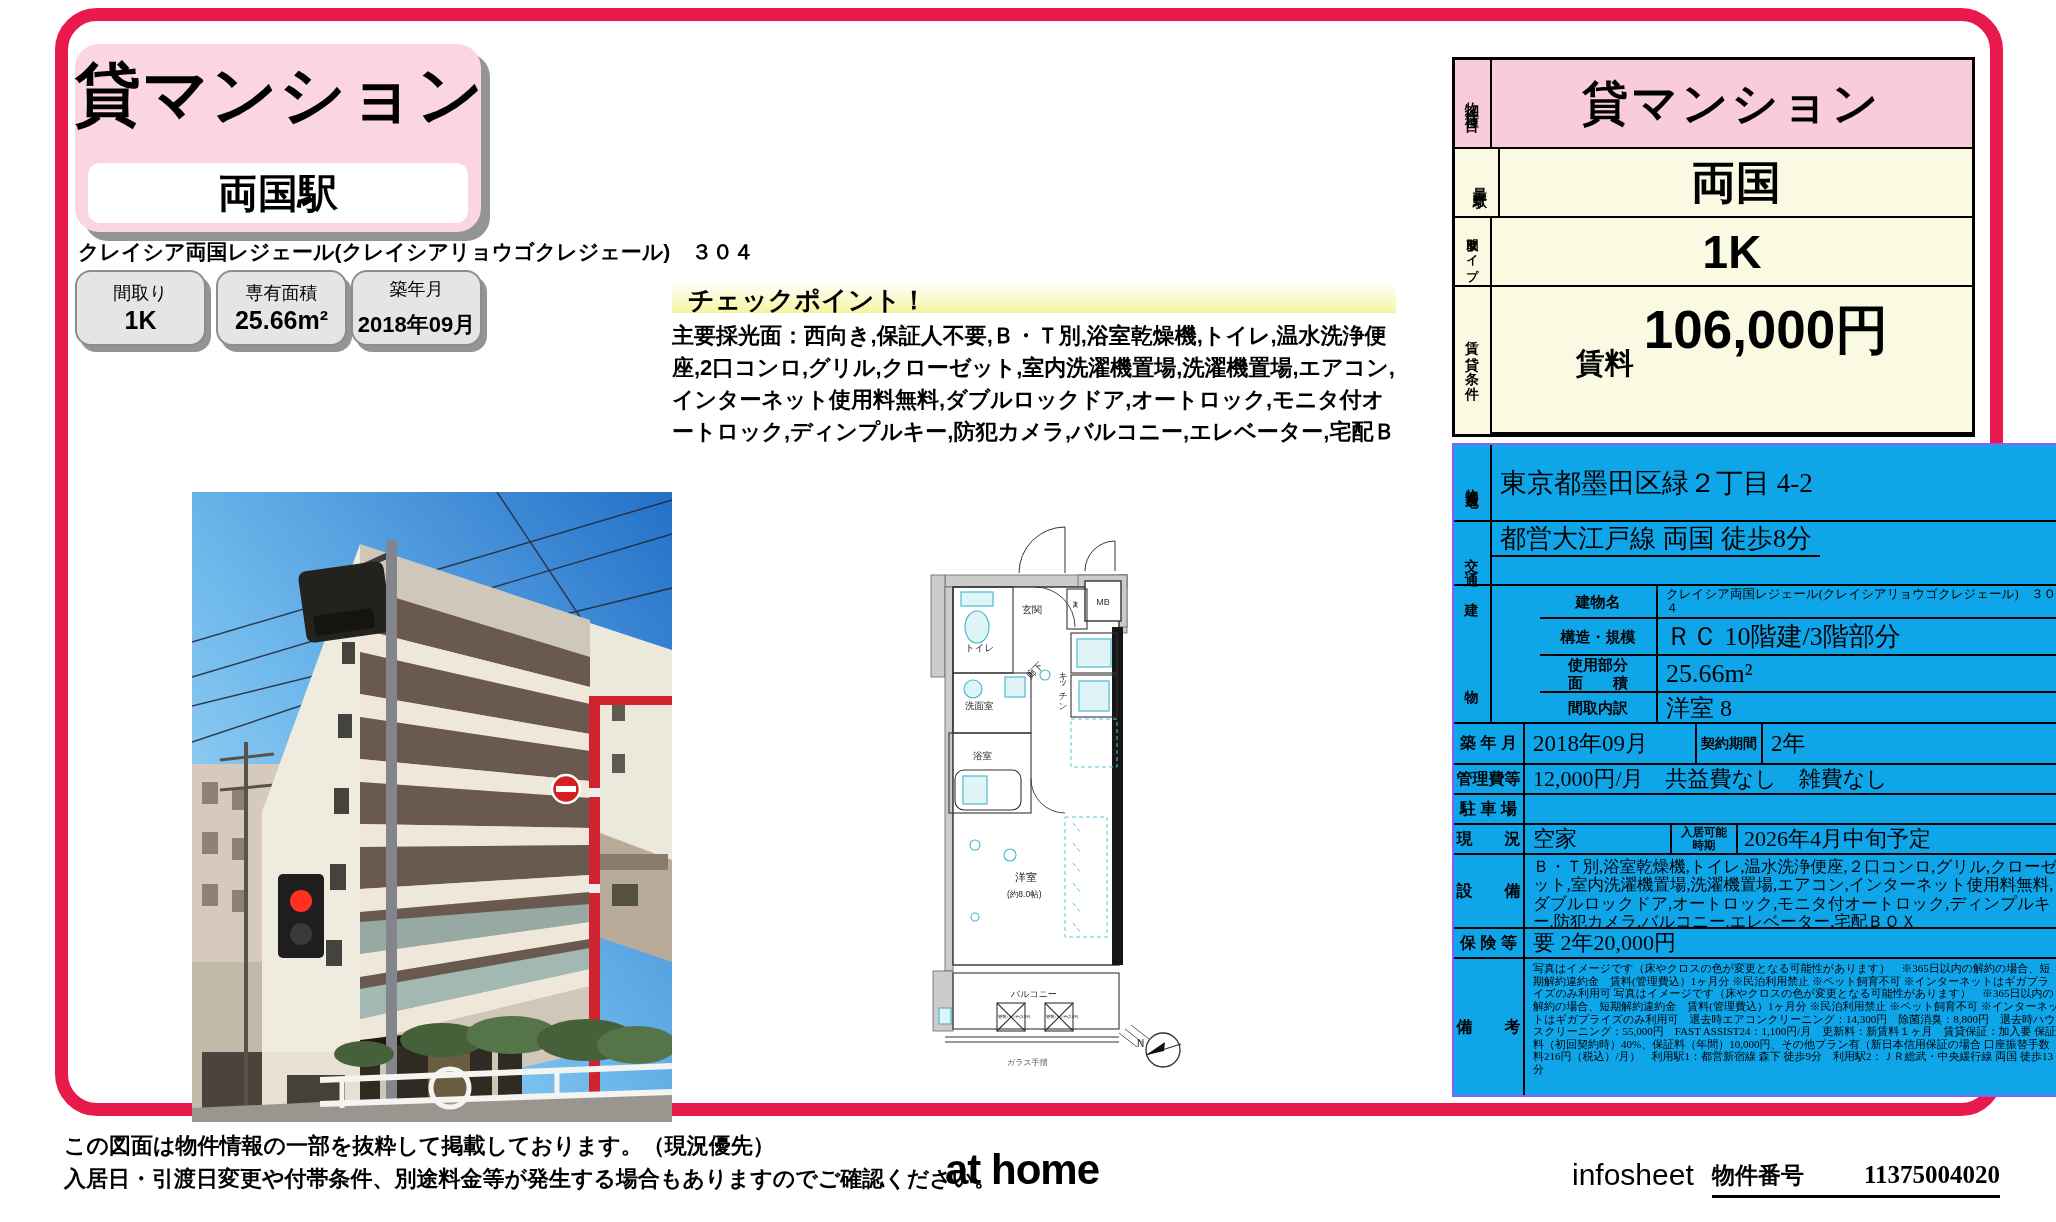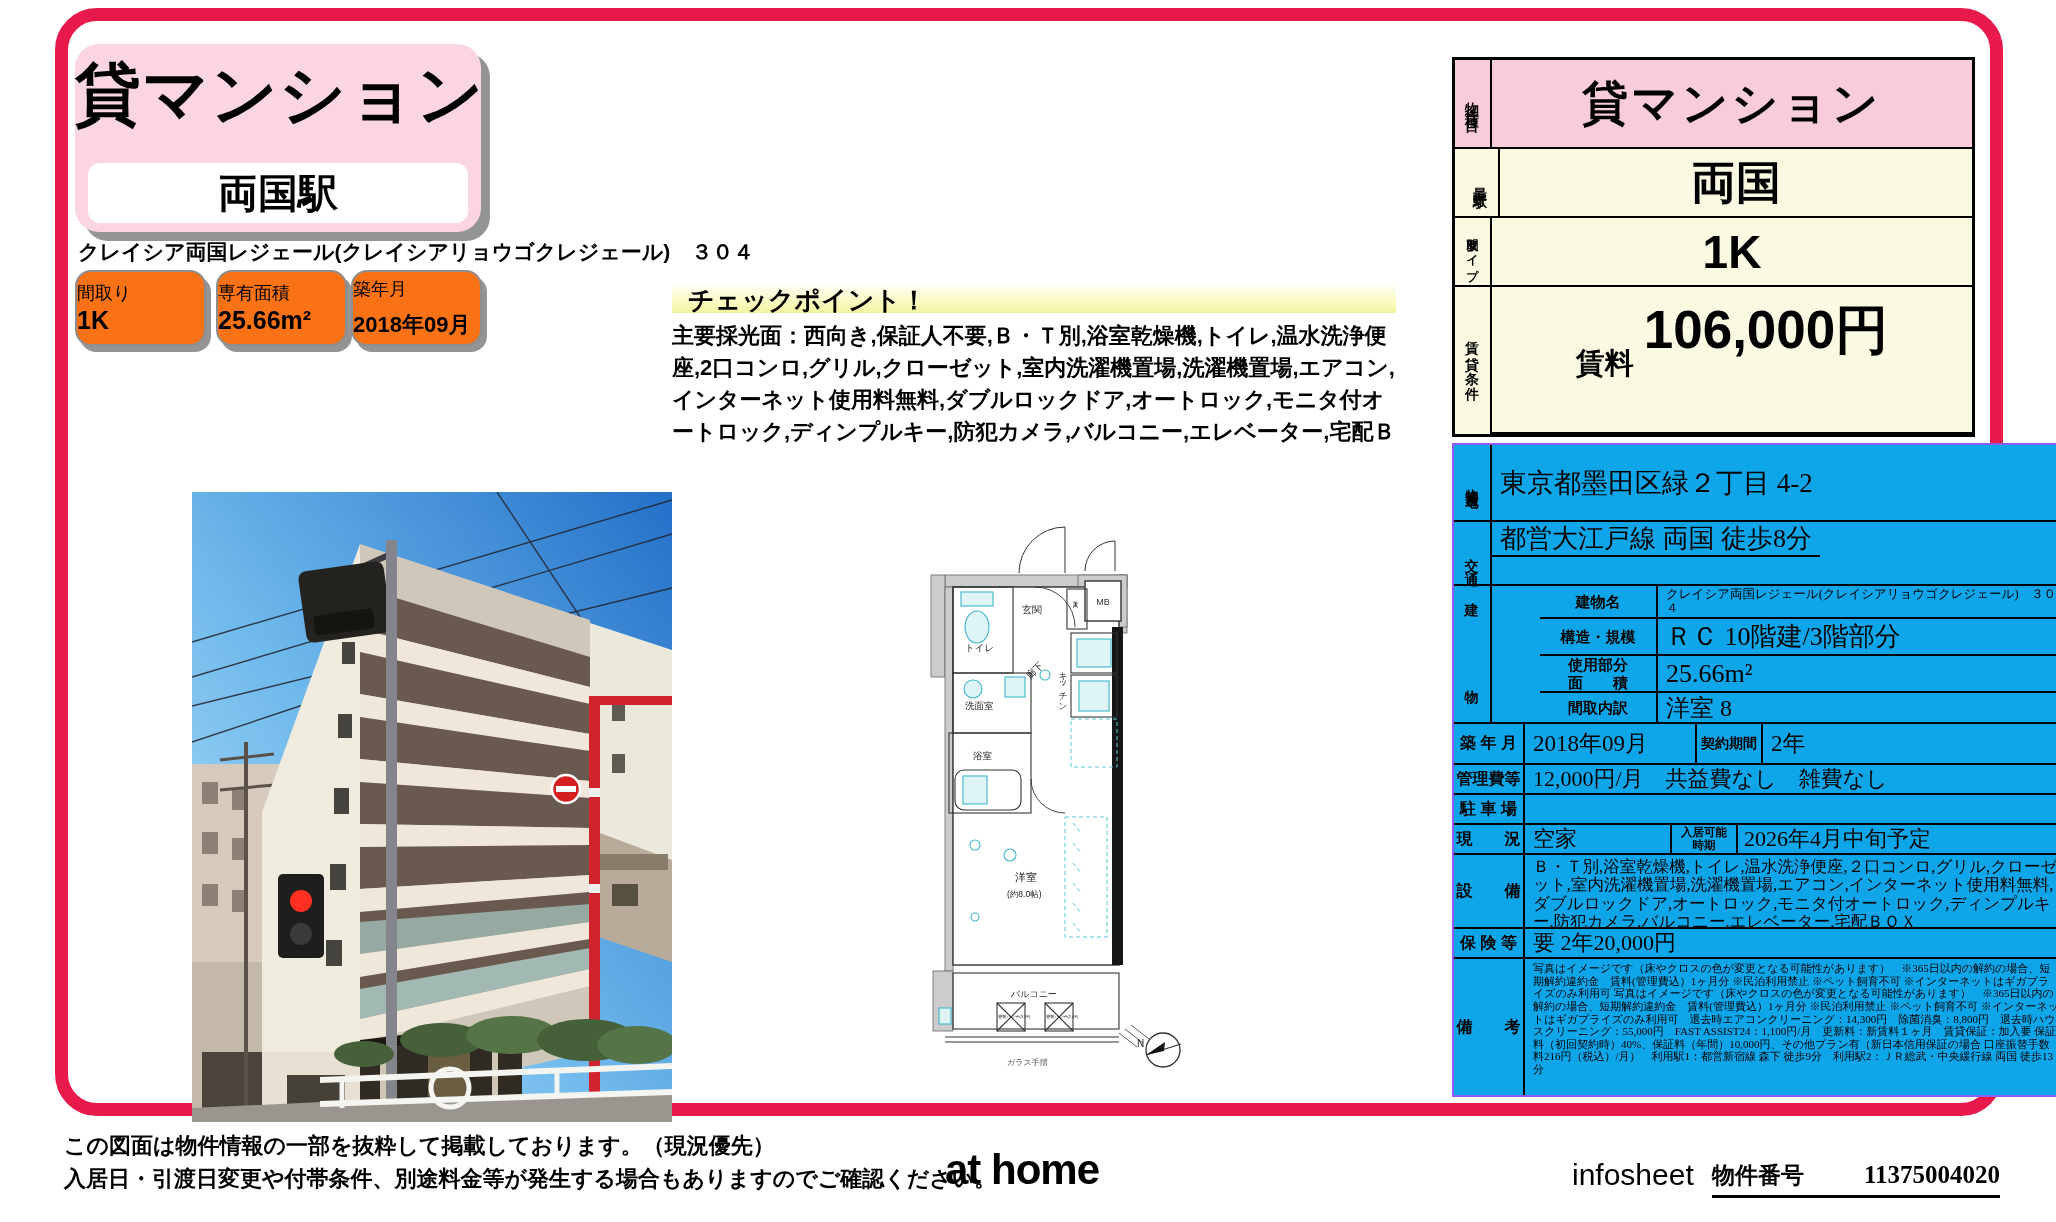--- a/index.html
+++ b/index.html
@@ -16,23 +16,23 @@
                background:#fbd6e0; border-radius:24px; box-shadow:9px 9px 0 #949494; }
   .title-box .category { position:absolute; left:0; right:0; top:6px; text-align:center;
                font-size:66px; font-weight:bold; letter-spacing:1px; white-space:nowrap; }
   .station-box { position:absolute; left:13px; right:13px; bottom:9px; height:60px;
                background:#fff; border-radius:12px; display:flex; align-items:center; justify-content:center; }
   .station-box span { font-size:40px; font-weight:bold; }
   .property-name { position:absolute; left:78px; top:238px; width:560px;
                font-size:21px; font-weight:bold; white-space:nowrap; }
 
   
-  .sbox { position:absolute; top:270px; width:131px; height:76px; background:#f97316;
+  .sbox { position:absolute; top:270px; width:131px; height:76px; background:#e5e5e5;
           border:2px solid #8d8d8d; border-radius:16px; box-shadow:5px 6px 0 #949494;
-          display:flex; flex-direction:column; justify-content:center; }
+          display:flex; flex-direction:column; align-items:center; justify-content:center; }
   .sbox .lb { font-size:18px; }
   .sbox .vl { font-size:25px; font-weight:bold; margin-top:1px; white-space:nowrap; }
   .sbox.b1 { left:75px; } .sbox.b2 { left:216px; } .sbox.b3 { left:351px;gap:8px; }
   .sbox.b3 .vl { font-size:22px; }
 
   
   .cp-band { position:absolute; left:672px; top:282px; width:724px; height:31px;
              background:linear-gradient(to bottom,#ffffff 0%,#f7f7ae 85%,#f3f39e 100%); }
   .cp-band span { position:absolute; left:16px; top:1px; font-size:26px; font-weight:bold; }
   .cp-body { position:absolute; left:672px; top:320px; width:730px; height:135px;

